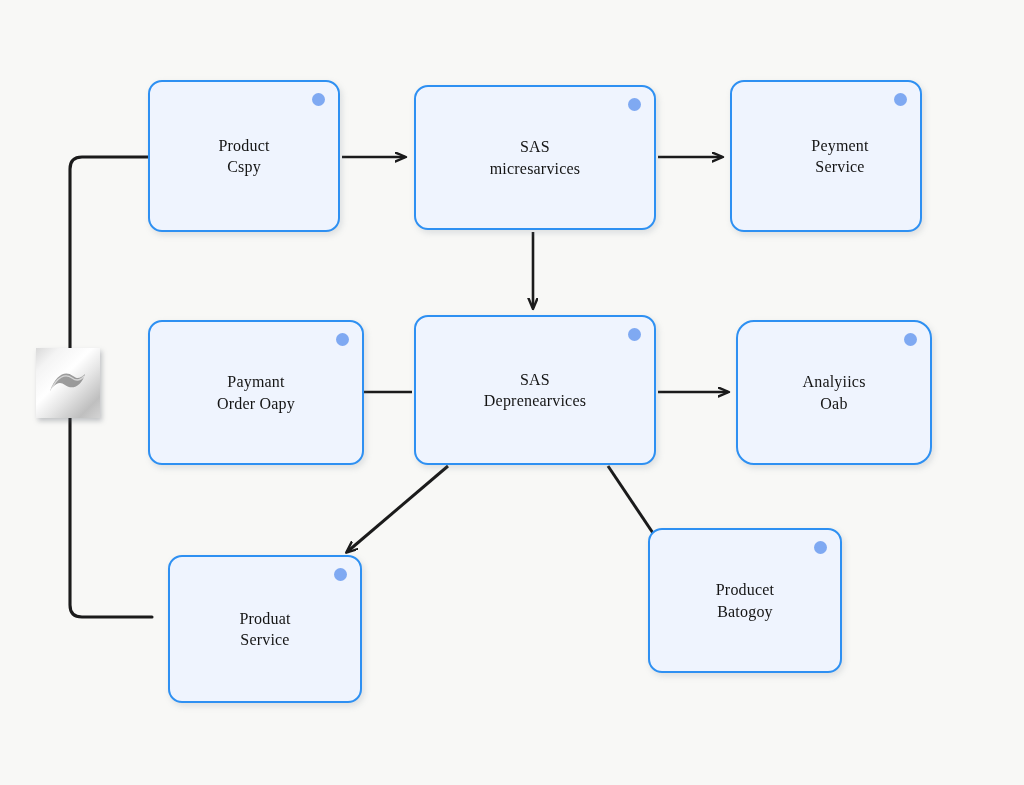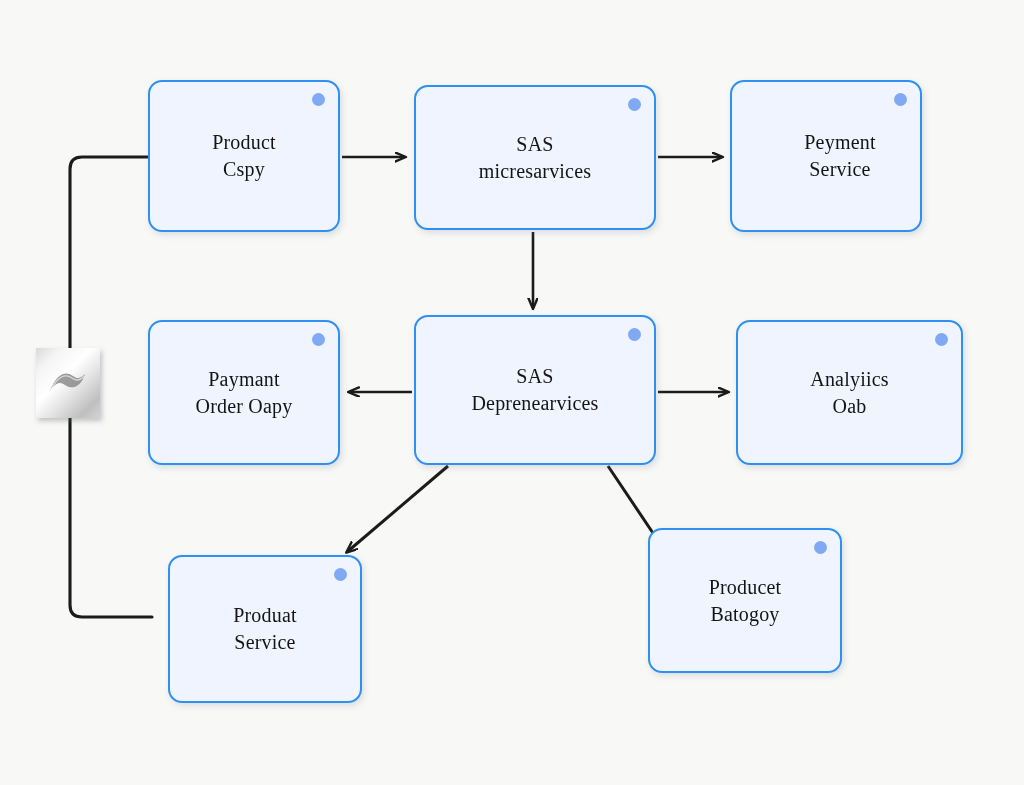--- a/index.html
+++ b/index.html
@@ -31,21 +31,21 @@
     border-radius: 14px;
     box-shadow: 2px 3px 6px rgba(120,130,145,0.22);
     display: flex;
     align-items: center;
     justify-content: center;
   }
   .node-label {
     text-align: center;
     color: #141414;
     font-family: "Liberation Serif", serif;
-    font-size: 20px;
+    font-size: 16px;
     line-height: 1.34;
     letter-spacing: 0.2px;
     white-space: pre-line;
     padding: 0 10px;
   }
   .node-dot {
     position: absolute;
     top: 11px;
     right: 13px;
     width: 13px;
@@ -111,33 +111,33 @@
     <span class="node-label">SAS
 micresarvices</span>
   </div>
 
   <div class="node" style="left:730px; top:80px; width:192px; height:152px;padding-left:28px;">
     <span class="node-dot"></span>
     <span class="node-label">Peyment
 Service</span>
   </div>
 
-  <div class="node" style="left:148px; top:320px; width:192px; height:145px;">
+  <div class="node" style="left:148px; top:320px; width:216px; height:145px;">
     <span class="node-dot"></span>
     <span class="node-label">Paymant
 Order Oapy</span>
   </div>
 
   <div class="node" style="left:414px; top:315px; width:242px; height:150px;">
     <span class="node-dot"></span>
     <span class="node-label">SAS
 Deprenearvices</span>
   </div>
 
-  <div class="node" style="left:736px; top:320px; width:227px; height:145px;">
+  <div class="node" style="left:736px; top:320px; width:196px; height:145px;border-radius:18px;">
     <span class="node-dot"></span>
     <span class="node-label">Analyiics
 Oab</span>
   </div>
 
   <div class="node" style="left:168px; top:555px; width:194px; height:148px;">
     <span class="node-dot"></span>
     <span class="node-label">Produat
 Service</span>
   </div>

